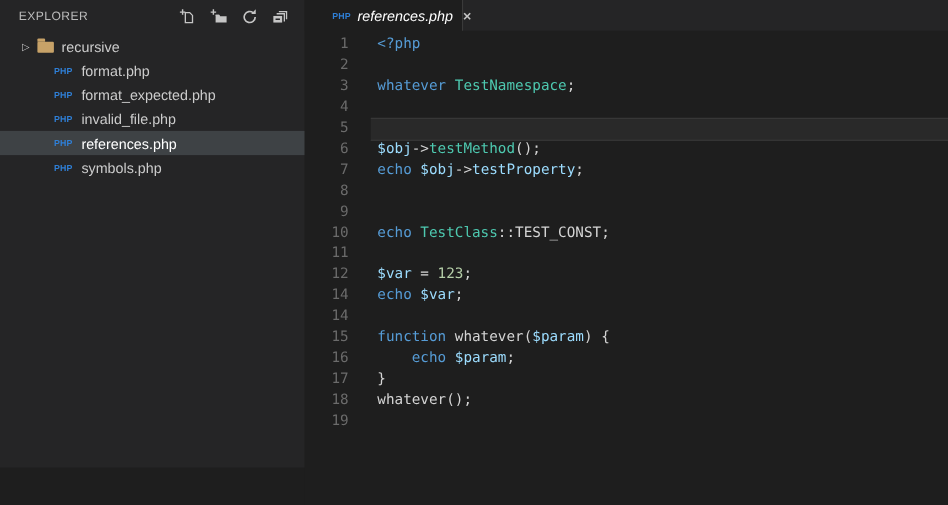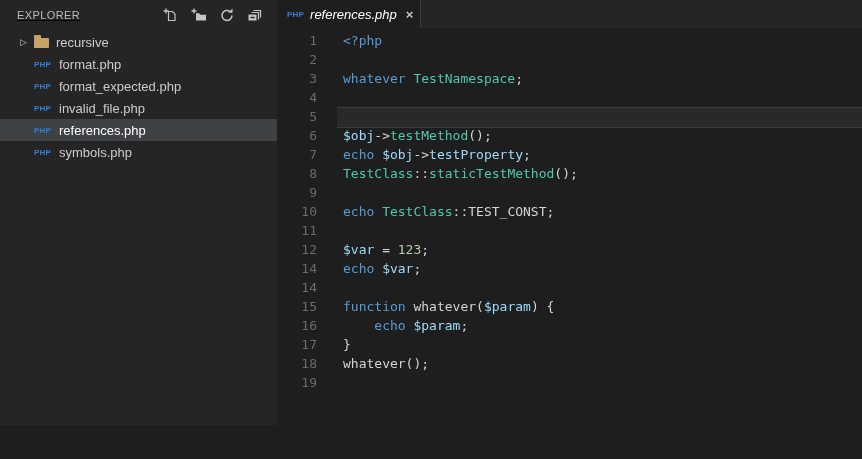--- a/index.html
+++ b/index.html
@@ -8,21 +8,20 @@
     background:var(--editor-bg,#1E1E1E);
     font-family:"Liberation Sans", sans-serif;
     position:relative;
     -webkit-font-smoothing:antialiased;
   }
 
   
   .sidebar {
     position:absolute; left:0; top:0; width:277px; height:425px;
     background:var(--sidebar-bg,#252526);
-    text-decoration:underline;
   }
   .sidebar-header {
     height:30px; display:flex; align-items:center; padding-left:17px;
   }
   .sidebar-title {
     font-size:11px; color:#BBBBBB; letter-spacing:.4px;
   }
   .sidebar-actions {
     margin-left:auto; display:flex; gap:9px; padding-right:13px;
   }
@@ -48,20 +47,21 @@
     border-radius:1px; position:relative; margin-right:7px; margin-top:1px; flex:none;
   }
   .folder-ico::before {
     content:''; position:absolute; top:-3px; left:0; width:7px; height:3px;
     background:var(--folder-icon-tan,#C7A268); border-radius:1px 1px 0 0;
   }
   .php-badge {
     width:19px; margin-right:6px; flex:none;
     font-size:8px; font-weight:bold; letter-spacing:.2px;
     color:var(--php-icon-blue,#2F7FD6);
+    margin-left:15px;
   }
 
   
   .editor {
     position:absolute; left:277px; top:0; right:0; bottom:0;
     background:var(--editor-bg,#1E1E1E);
   }
   .tabbar {
     height:28px; background:var(--tab-strip-bg,#252526); display:flex;
   }
@@ -206,21 +206,20 @@
       <div class="code-line">
         <div class="ln">6</div>
         <div class="lc"><span class="tk-v">$obj</span><span class="tk-p">-&gt;</span><span class="tk-c">testMethod</span><span class="tk-p">();</span></div>
       </div>
       <div class="code-line">
         <div class="ln">7</div>
         <div class="lc"><span class="tk-k">echo</span><span class="tk-p"> </span><span class="tk-v">$obj</span><span class="tk-p">-&gt;</span><span class="tk-v">testProperty</span><span class="tk-p">;</span></div>
       </div>
       <div class="code-line">
         <div class="ln">8</div>
-        <div class="lc"><span class="tk-c">TestClass</span><span class="tk-p">::</span><span class="tk-c">staticTestMethod</span><span class="tk-p">();</span></div>
       </div>
       <div class="code-line">
         <div class="ln">9</div>
       </div>
       <div class="code-line">
         <div class="ln">10</div>
         <div class="lc"><span class="tk-k">echo</span><span class="tk-p"> </span><span class="tk-c">TestClass</span><span class="tk-p">::TEST_CONST;</span></div>
       </div>
       <div class="code-line">
         <div class="ln">11</div>

